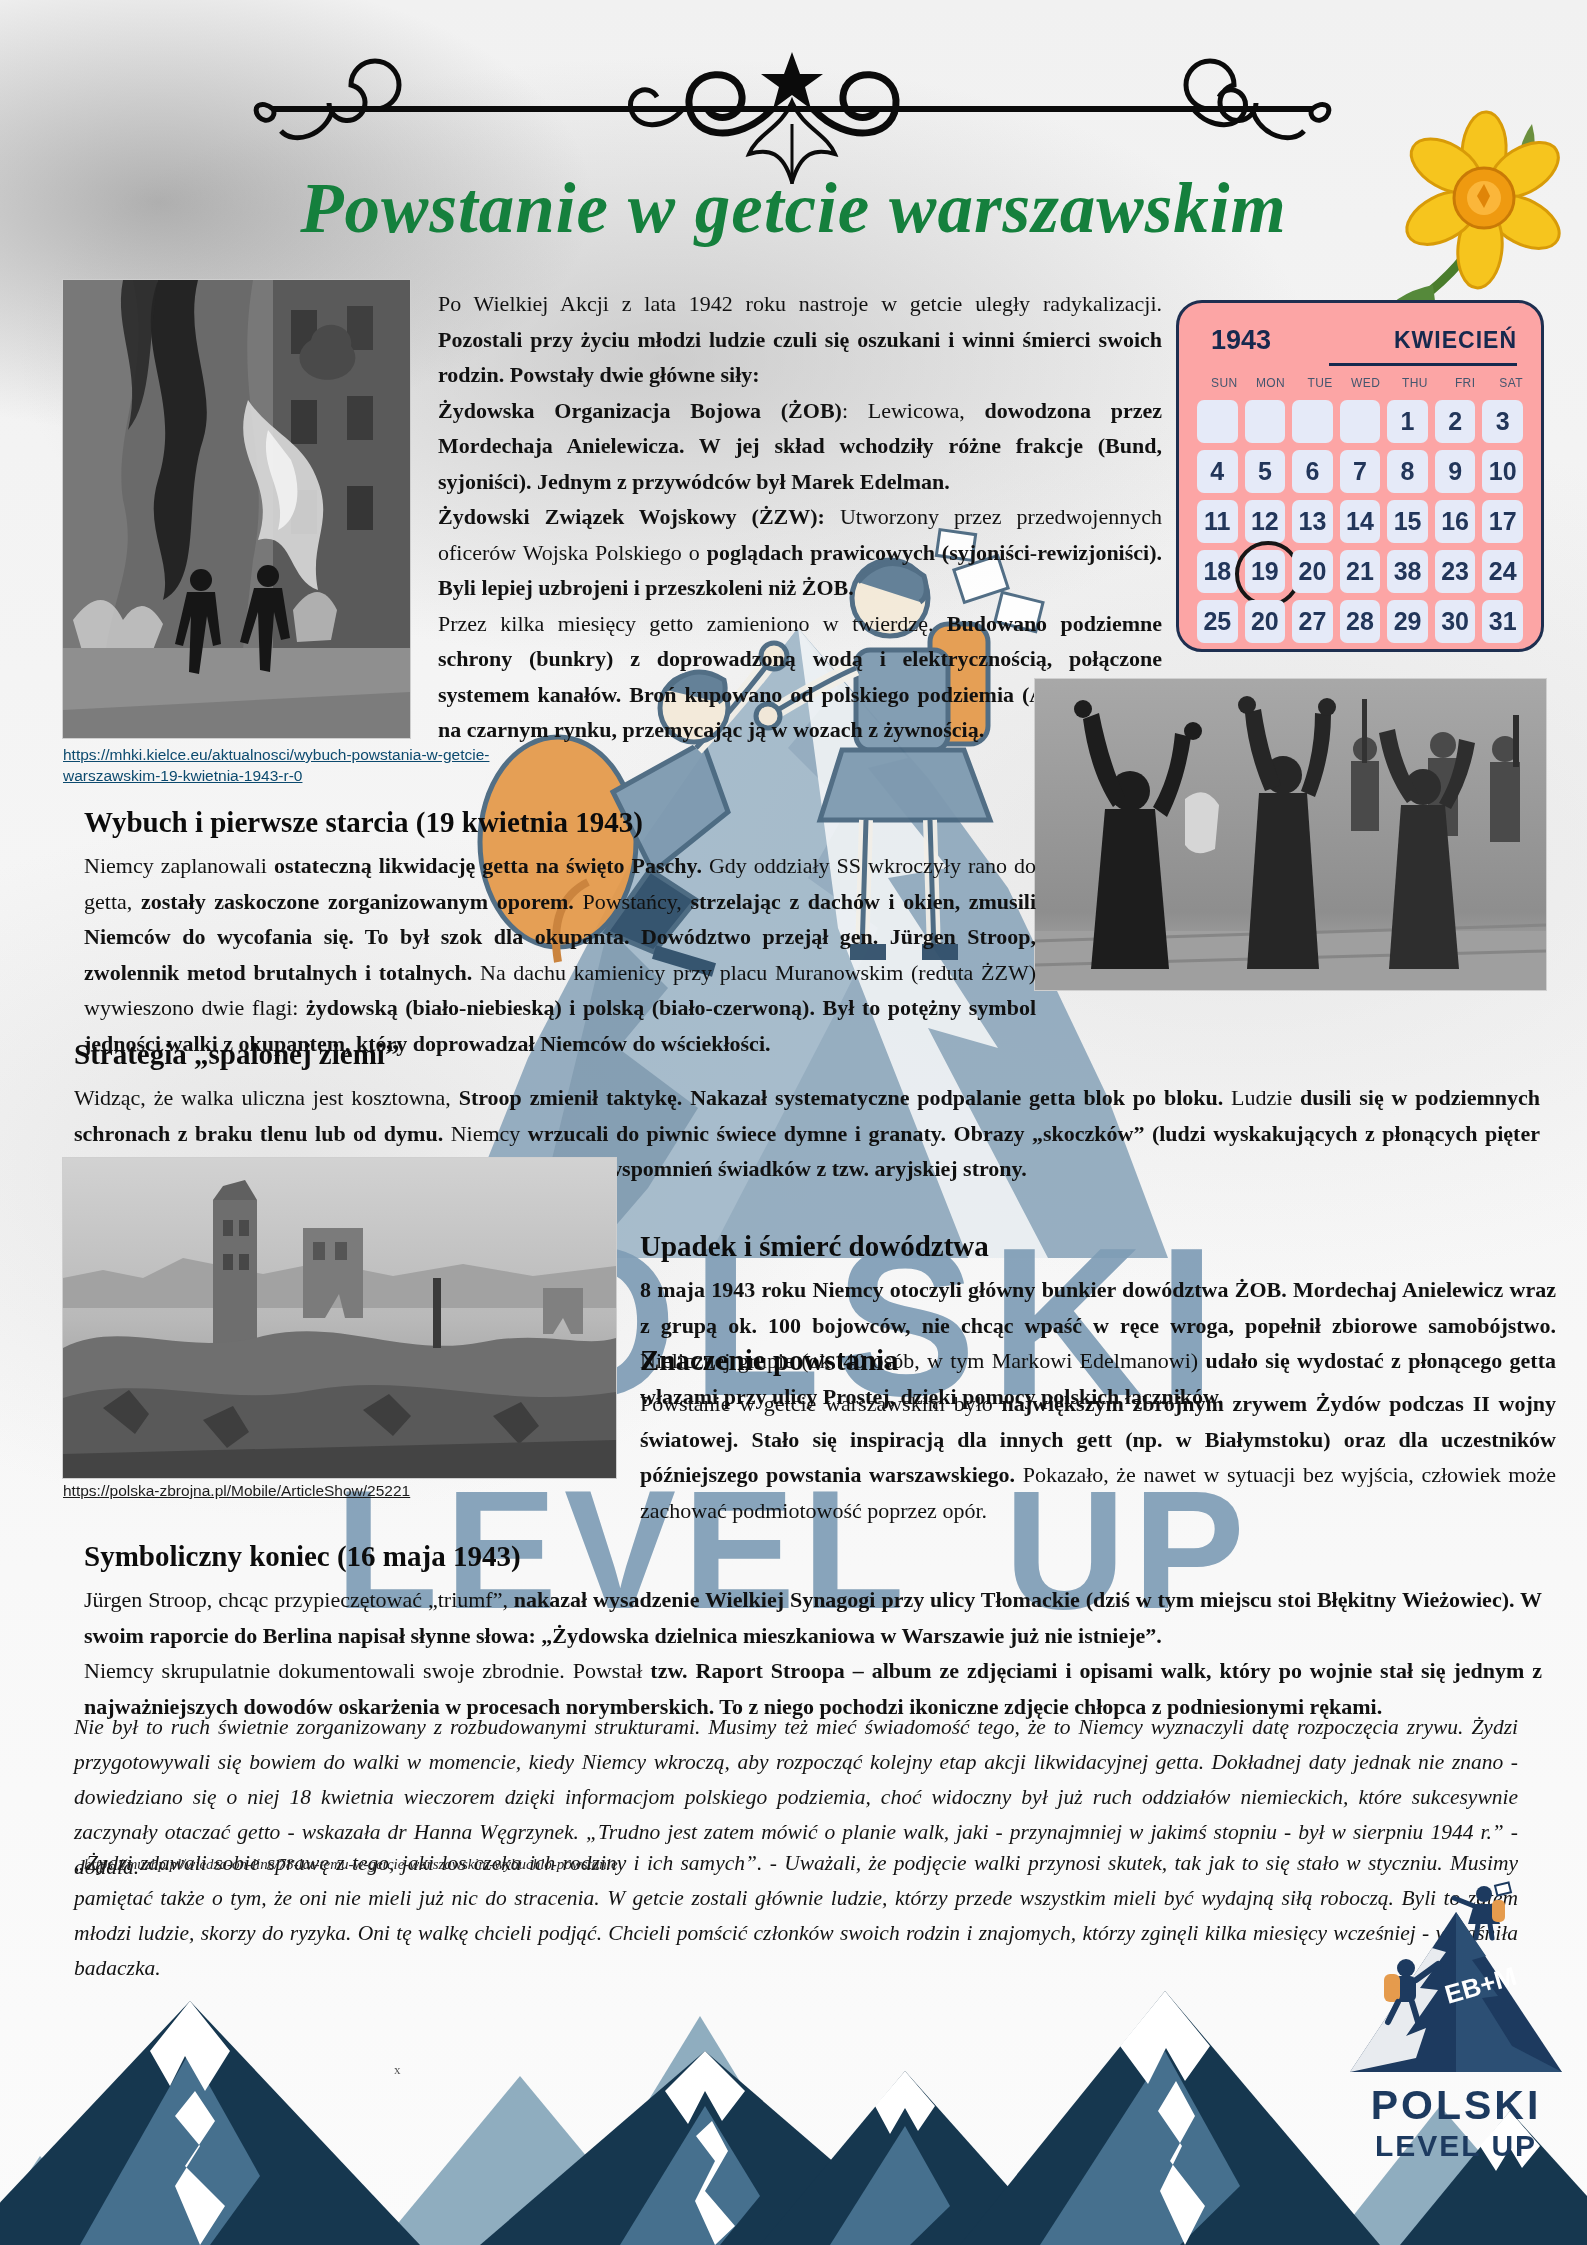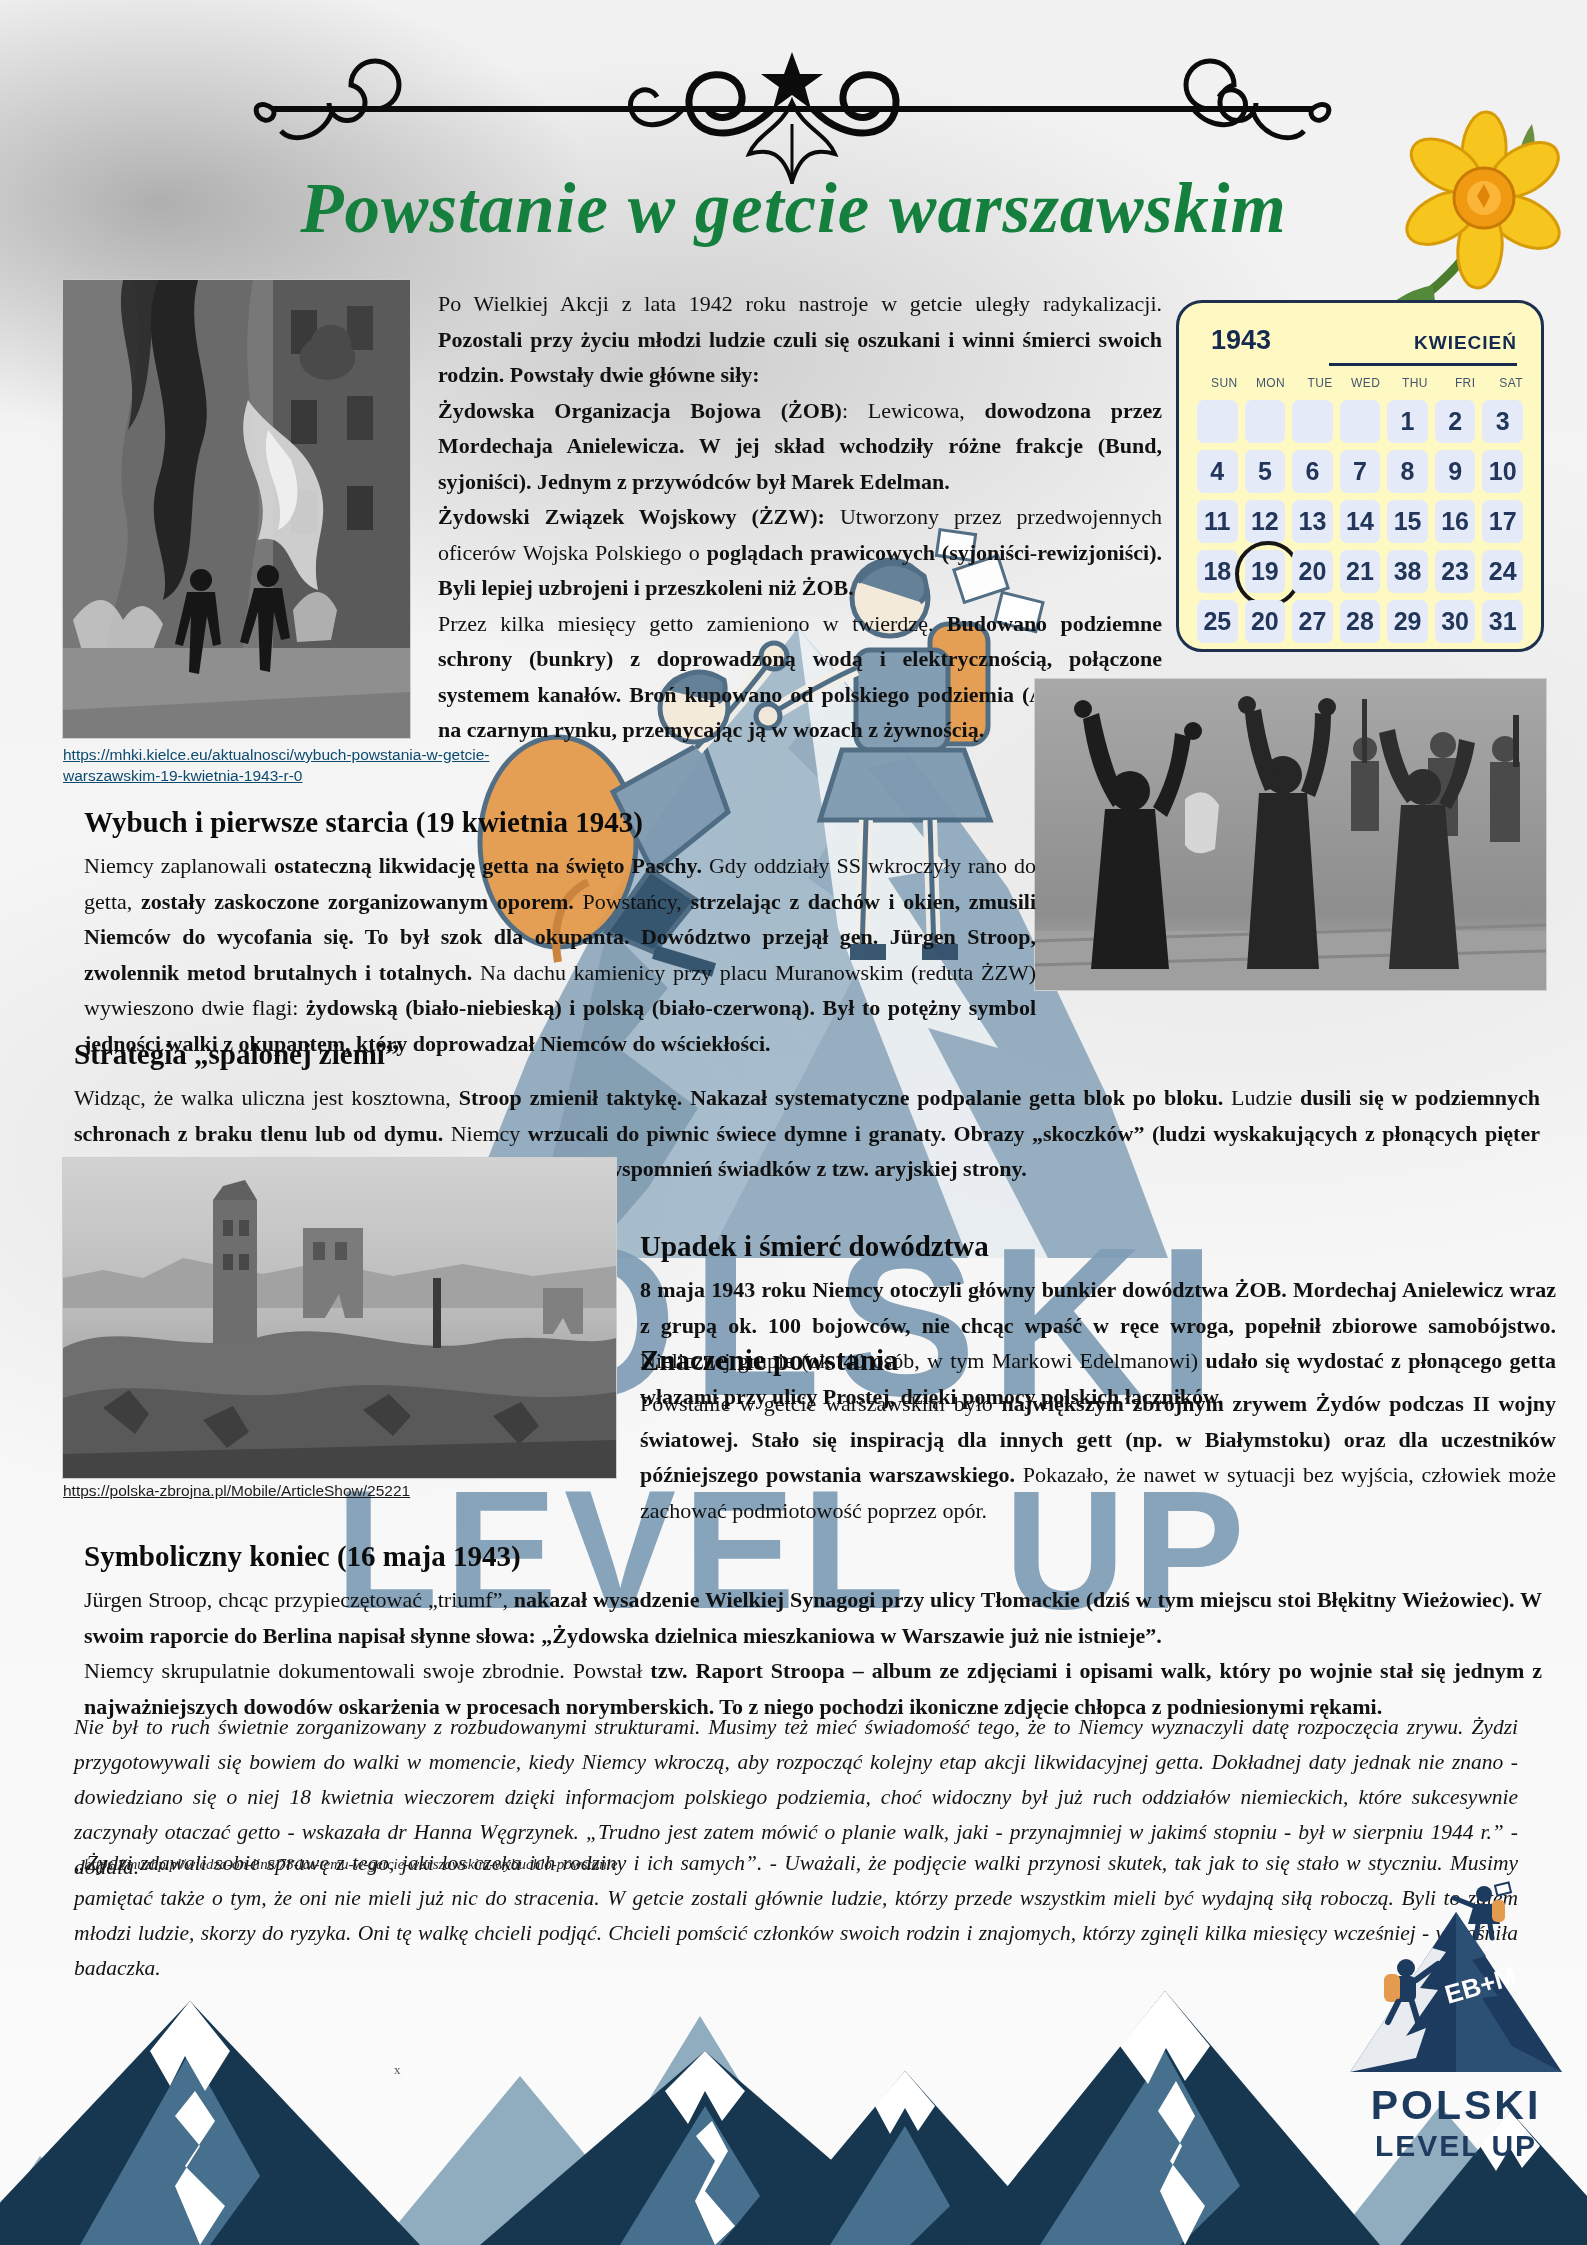--- a/index.html
+++ b/index.html
@@ -40,26 +40,26 @@
   #sec-upadek{left:640px;top:1230px;width:916px;}
   #sec-znaczenie{left:640px;top:1344px;width:916px;}
   #sec-koniec{left:84px;top:1540px;width:1458px;}
   .quote{left:74px;width:1444px;font-style:italic;font-size:21.5px;line-height:35px;text-align:justify;color:#141414;}
   #quote1{top:1710px;}
   #quote2{top:1846px;}
   #quote-src{left:84px;top:1856px;font-style:italic;font-size:15px;color:#222;}
   #stray-x{left:394px;top:2062px;font-size:13px;color:#555;}
 
   
-  #calendar{left:1176px;top:300px;width:368px;height:352px;background:#fef9c3;
+  #calendar{left:1176px;top:300px;width:368px;height:352px;background:#fca5a5;
     border:3px solid #1e2f50;border-radius:26px;box-sizing:border-box;padding:20px 18px 0 18px;
     font-family:"Liberation Sans",sans-serif;}
   .cal-head{display:flex;align-items:flex-end;padding:2px 6px 0 14px;}
   .cal-year{font-size:27px;font-weight:bold;color:#16294e;padding-bottom:10px;}
-  .cal-month{flex:1;margin-left:58px;text-align:right;font-size:19px;font-weight:bold;
+  .cal-month{flex:1;margin-left:58px;text-align:right;font-size:23px;font-weight:bold;
     letter-spacing:1px;color:#16294e;border-bottom:3px solid #16294e;padding-bottom:9px;}
   .cal-week,.cal-grid{display:grid;grid-template-columns:repeat(7,1fr);gap:7px;margin-top:10px;}
   .cal-week div{font-size:12px;color:#44566e;text-align:right;letter-spacing:.4px;}
   .cal-grid div{position:relative;height:43px;line-height:43px;background:#e5eaf8;border-radius:7px;
     text-align:center;font-size:25px;font-weight:bold;color:#22365a;}
   .cal-grid div.circled::after{content:"";position:absolute;left:-10px;top:-9px;width:58px;height:58px;
     border:4px solid #161616;border-radius:50%;}
 
   
   #wm-mountain{left:408px;top:628px;width:780px;height:630px;opacity:.88;}

